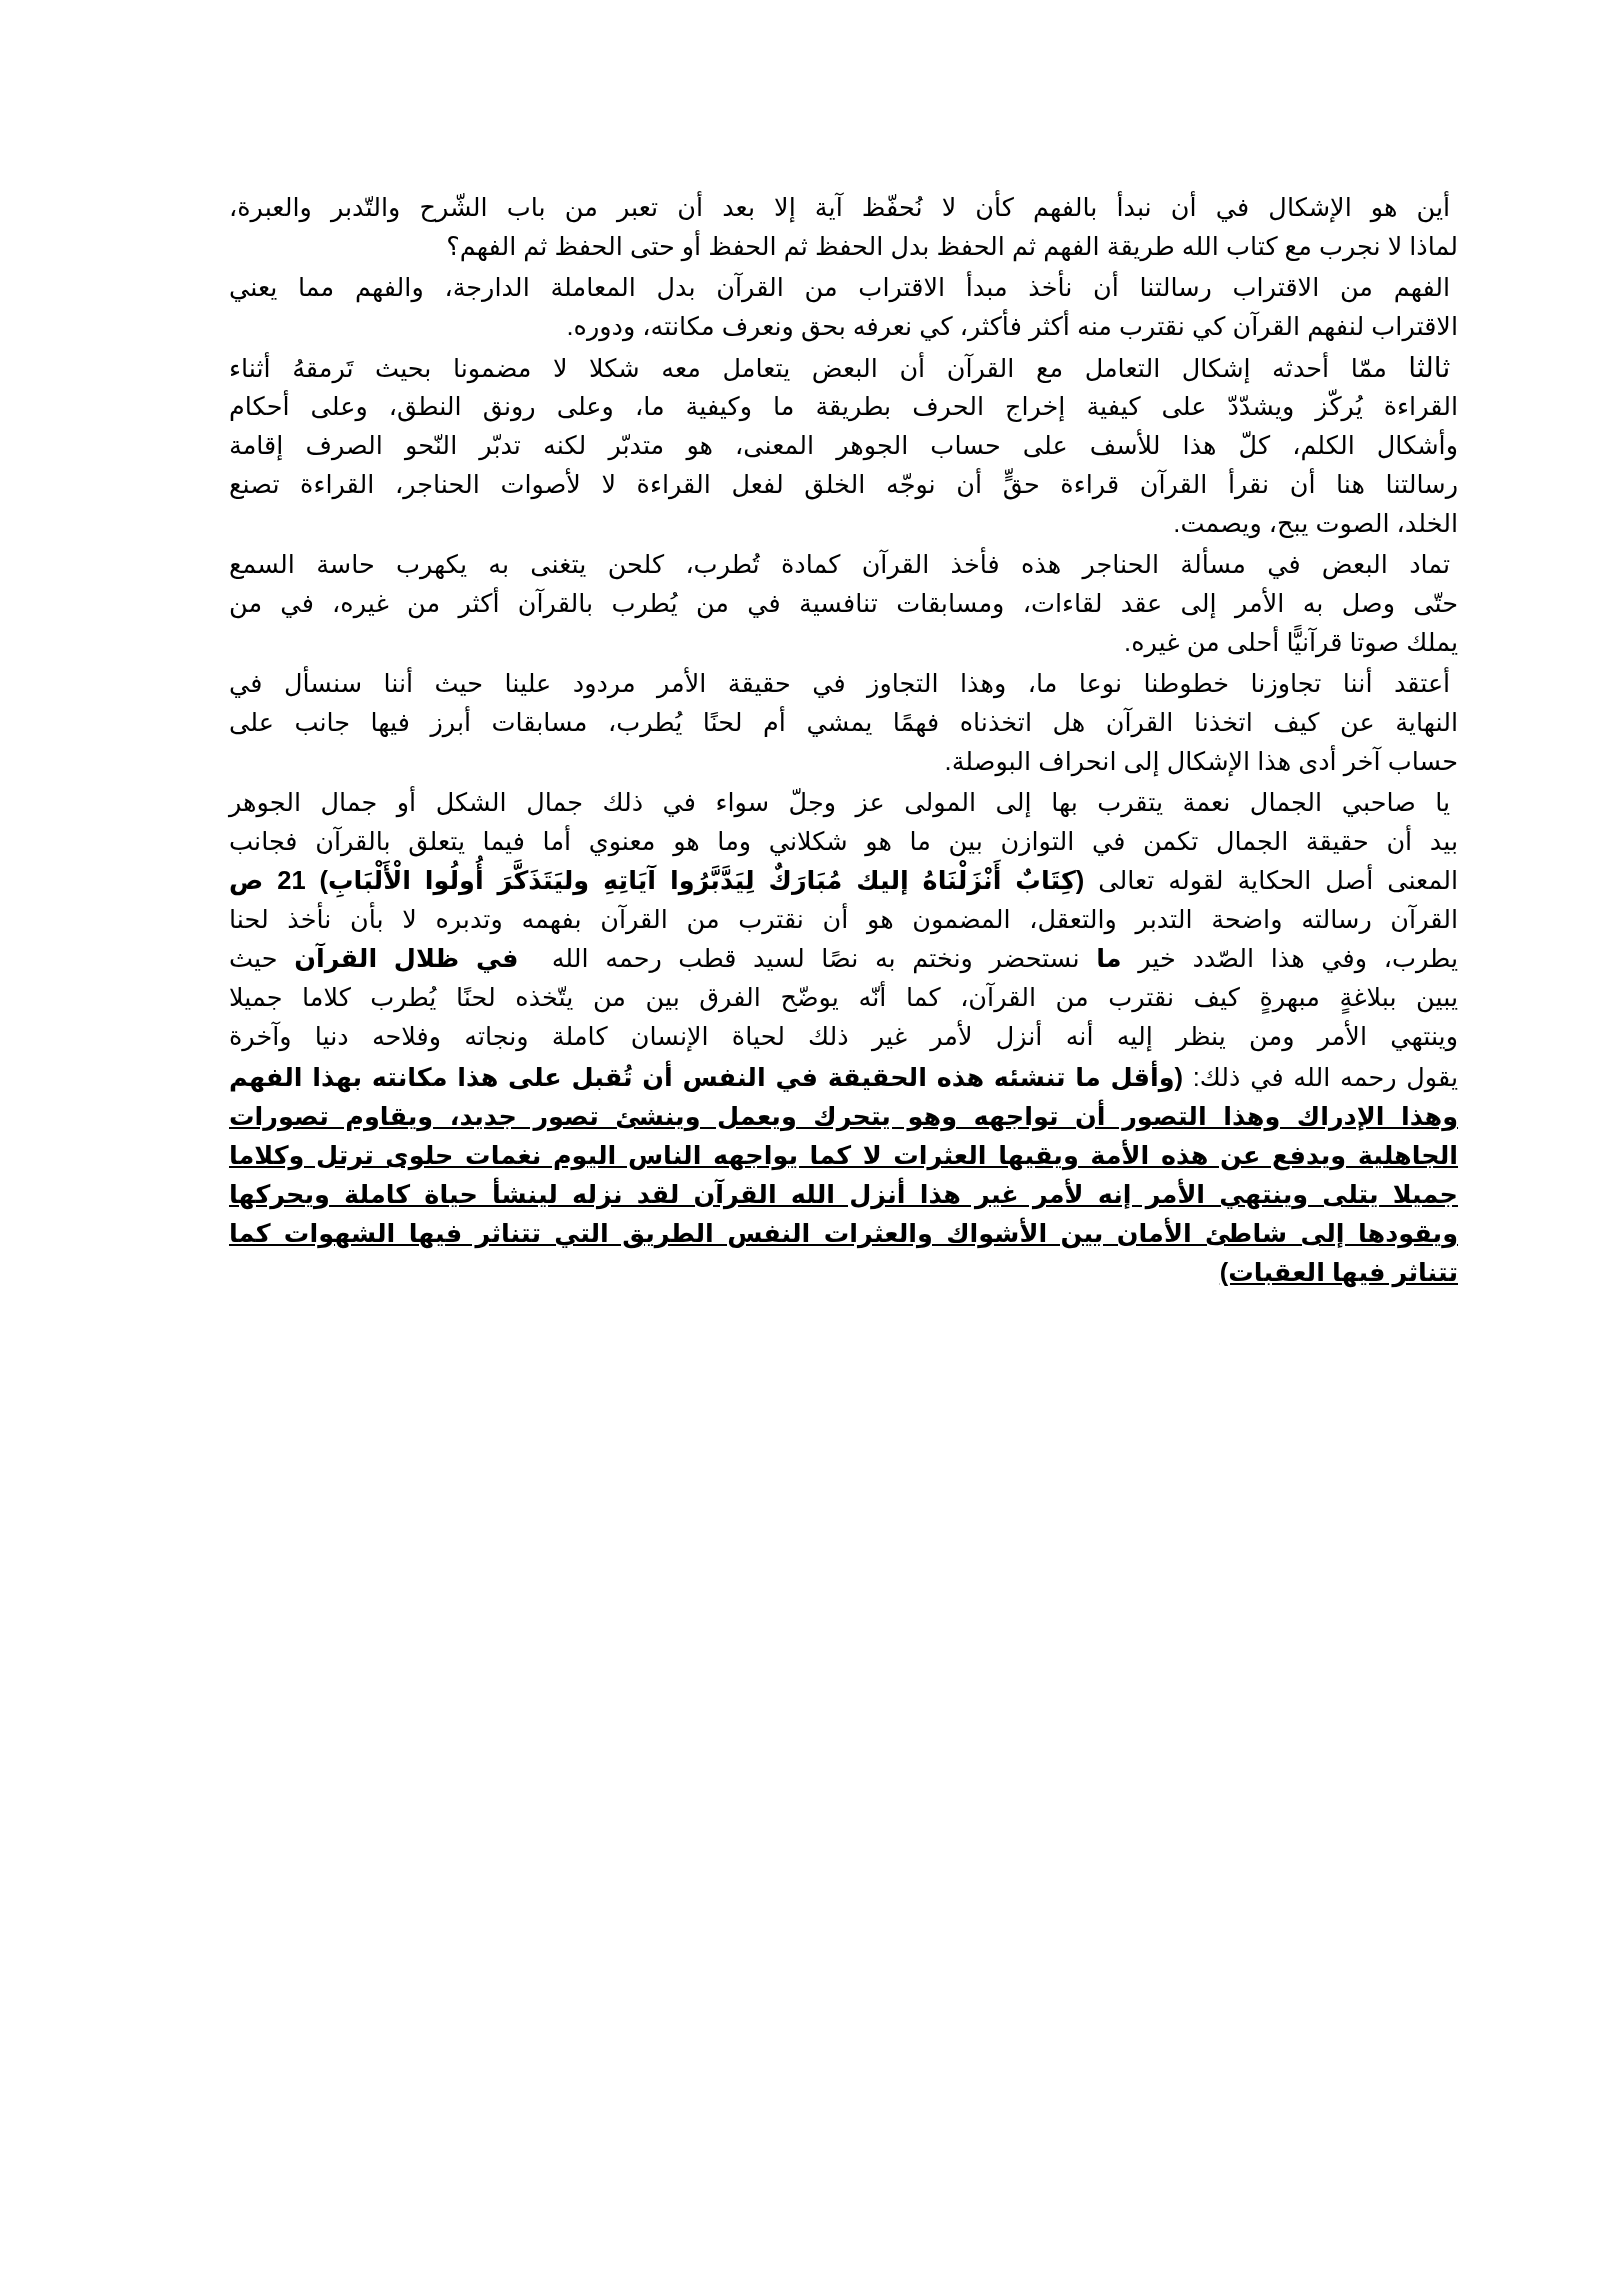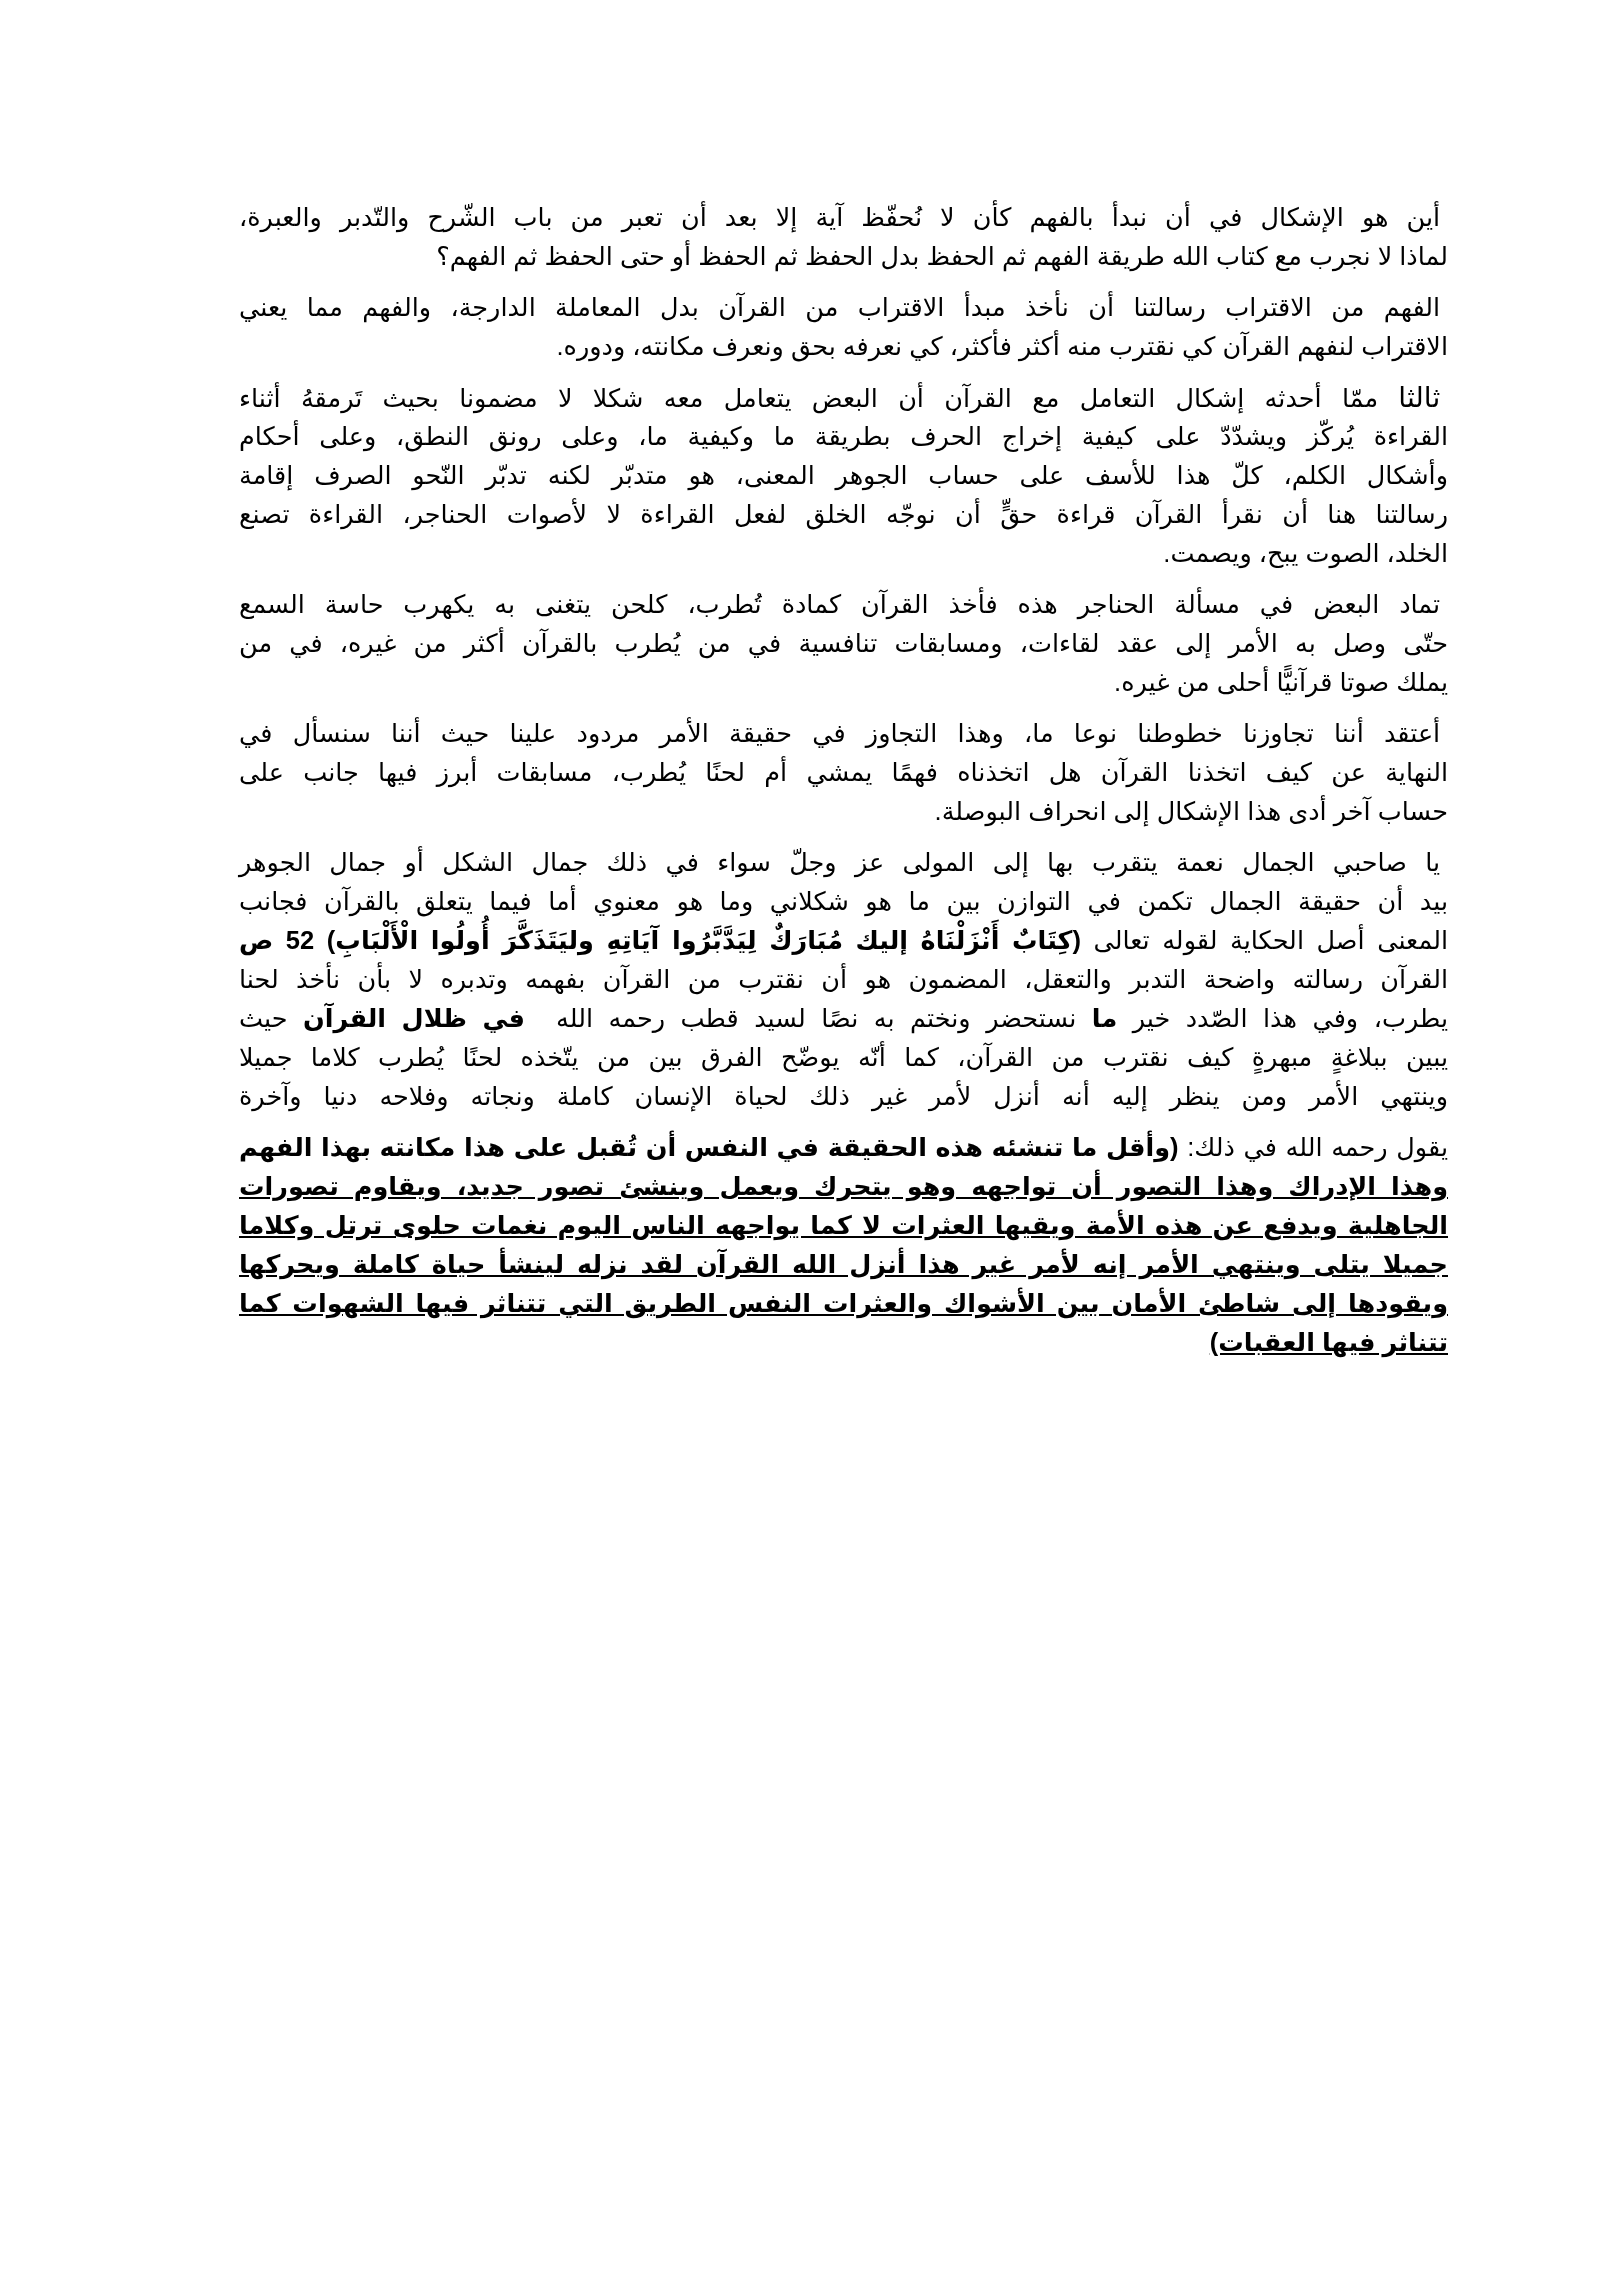--- a/index.html
+++ b/index.html
@@ -48,21 +48,21 @@
       font-size: 28px;
     }
     .quote-line {
       font-weight: bold;
       font-size: 25.5px;
       line-height: 39px;
       height: 39px;
       text-decoration: underline;
     }
     .p-block {
-      margin: 12px;
+      margin: 2px;
     }
   </style>
 </head>
 <body>
 
 <div class="page">
 
   <div class="p-block">
     <span class="line indent">أين هو الإشكال في أن نبدأ بالفهم كأن لا نُحفّظ آية إلا بعد أن تعبر من باب الشّرح والتّدبر والعبرة،</span>
     <span class="line last" style="font-weight:normal;">لماذا لا نجرب مع كتاب الله طريقة الفهم ثم الحفظ بدل الحفظ ثم الحفظ أو حتى الحفظ ثم الفهم؟</span>
@@ -89,21 +89,21 @@
 
   <div class="p-block">
     <span class="line indent">أعتقد أننا تجاوزنا خطوطنا نوعا ما، وهذا التجاوز في حقيقة الأمر مردود علينا حيث أننا سنسأل في</span>
     <span class="line">النهاية عن كيف اتخذنا القرآن هل اتخذناه فهمًا يمشي أم لحنًا يُطرب، مسابقات أبرز فيها جانب على</span>
     <span class="line last">حساب آخر أدى هذا الإشكال إلى انحراف البوصلة.</span>
   </div>
 
   <div class="p-block">
     <span class="line indent">يا صاحبي الجمال نعمة يتقرب بها إلى المولى عز وجلّ سواء في ذلك جمال الشكل أو جمال الجوهر</span>
     <span class="line">بيد أن حقيقة الجمال تكمن في التوازن بين ما هو شكلاني وما هو معنوي أما فيما يتعلق بالقرآن فجانب</span>
-    <span class="line"><span>المعنى أصل الحكاية لقوله تعالى</span> <span class="bold">(كِتَابٌ أَنْزَلْنَاهُ إليك مُبَارَكٌ لِيَدَّبَّرُوا آيَاتِهِ وليَتَذَكَّرَ أُولُوا الْأَلْبَابِ)</span> <span class="bold">52 ص</span></span>
+    <span class="line"><span>المعنى أصل الحكاية لقوله تعالى</span> <span class="bold">(كِتَابٌ أَنْزَلْنَاهُ إليك مُبَارَكٌ لِيَدَّبَّرُوا آيَاتِهِ وليَتَذَكَّرَ أُولُوا الْأَلْبَابِ)</span> <span class="bold">21 ص</span></span>
     <span class="line">القرآن رسالته واضحة التدبر والتعقل، المضمون هو أن نقترب من القرآن بفهمه وتدبره لا بأن نأخذ لحنا</span>
     <span class="line"><span>يطرب، وفي هذا الصّدد خير</span> <span class="bold">ما</span> <span>نستحضر ونختم به نصًا لسيد قطب رحمه الله</span>&nbsp; <span class="bold">في ظلال القرآن</span> <span>حيث</span></span>
     <span class="line">يبين ببلاغةٍ مبهرةٍ كيف نقترب من القرآن، كما أنّه يوضّح الفرق بين من يتّخذه لحنًا يُطرب كلاما جميلا</span>
     <span class="line">وينتهي الأمر ومن ينظر إليه أنه أنزل لأمر غير ذلك لحياة الإنسان كاملة ونجاته وفلاحه دنيا وآخرة</span>
   </div>
 
   <div class="p-block">
     <span class="line"><span>يقول رحمه الله في ذلك:</span> <span class="bold">(وأقل ما تنشئه هذه الحقيقة في النفس أن تُقبل على هذا مكانته بهذا الفهم</span></span>
     <span class="line quote-line">وهذا الإدراك وهذا التصور أن تواجهه وهو يتحرك ويعمل وينشئ تصور جديد، ويقاوم تصورات</span>
     <span class="line quote-line">الجاهلية ويدفع عن هذه الأمة ويقيها العثرات لا كما يواجهه الناس اليوم نغمات حلوى ترتل وكلاما</span>

